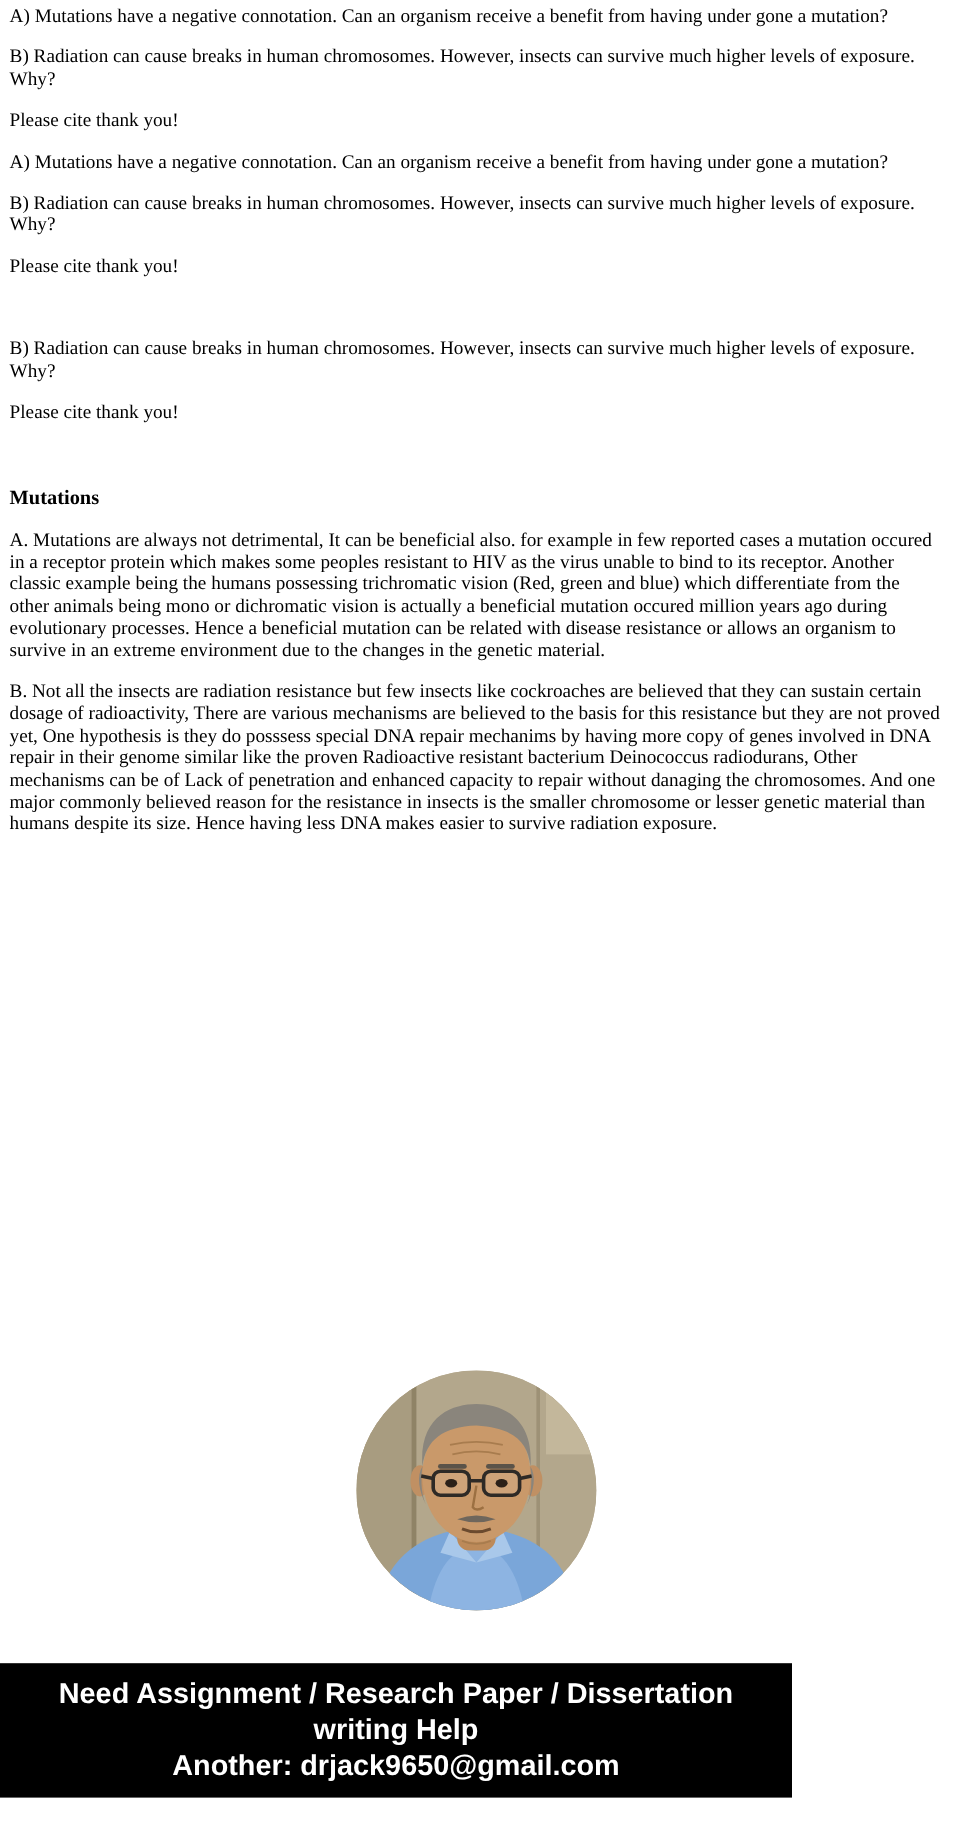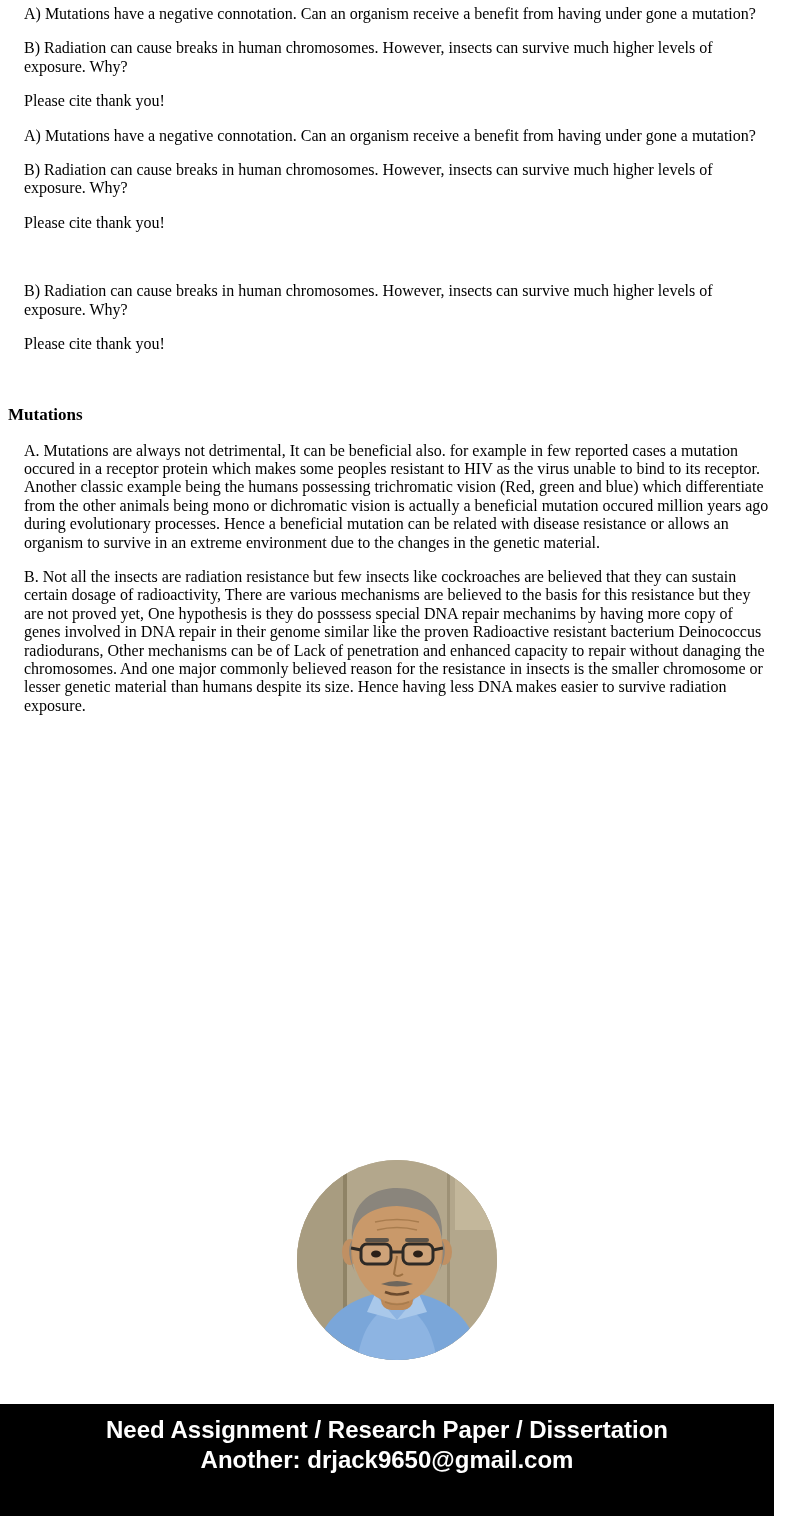--- a/index.html
+++ b/index.html
@@ -10,21 +10,21 @@
     background: #ffffff;
     overflow: hidden;
     font-family: "Liberation Serif", serif;
     color: #000000;
   }
   .doc {
     padding: 5px 8px 0 8px;
     font-size: 16px;
   }
   .doc p {
-    margin: 16px 16px;
+    margin: 16px 0;
     line-height: 1.15;
   }
   .doc p.first { margin-top: 0; }
   .spacer-line { height: 18px; }
   .solution-heading {
     font-size: 17px;
     font-weight: bold;
     margin: 18px 0 16px 0;
     line-height: 1.2;
   }
@@ -32,21 +32,21 @@
     width: 200px;
     height: 200px;
     margin: 445px auto 0 auto;
     border-radius: 50%;
     overflow: hidden;
     background: #b5a98e;
   }
   .avatar-wrap svg { display: block; }
   .footer {
     margin-top: 44px;
-    width: 774px;
+    width: 660px;
     height: 112px;
     background: #000000;
     color: #ffffff;
     font-family: "Liberation Sans", sans-serif;
     font-weight: bold;
     font-size: 24px;
     line-height: 30px;
     text-align: center;
     padding-top: 11px;
   }
@@ -117,14 +117,15 @@
     <path d="M84 124 Q100 118 116 124 Q100 129 84 124 Z" fill="#6e665c"></path>
 
     <path d="M88 132 Q100 137 112 132" stroke="#6b4a2e" stroke-width="2.5" fill="none"></path>
 
     <path d="M88 142 Q100 147 112 142" stroke="#a87c4e" stroke-width="1.5" fill="none"></path>
   </svg>
 </div>
 
 <div class="footer">
   <span class="footer-line">Need Assignment / Research Paper / Dissertation</span>
+  <span class="footer-line">writing Help</span>
   <span class="footer-line">Another: drjack9650@gmail.com</span>
 </div>
 
 </body></html>

